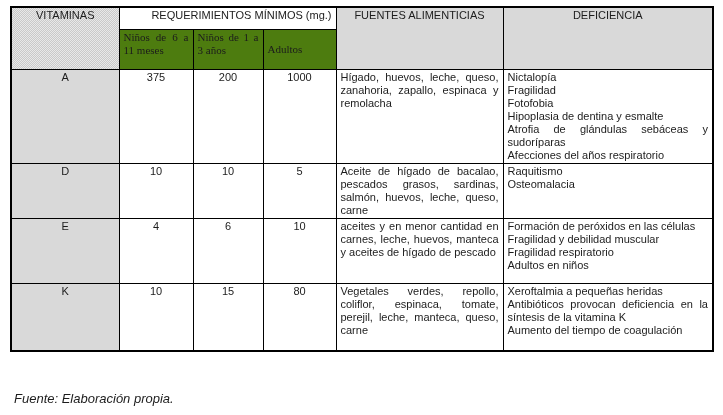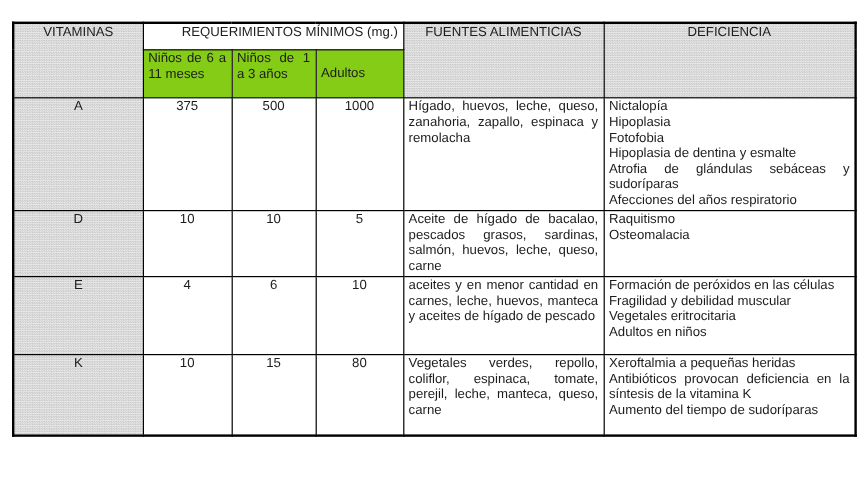--- a/index.html
+++ b/index.html
@@ -14,21 +14,21 @@
     overflow: hidden;
   }
   .page {
     position: absolute;
     inset: 0;
     background: #ffffff;
   }
   table.vit {
     position: absolute;
     left: 10px;
-    top: 18px;
+    top: 6px;
     width: 702px;
     border-collapse: collapse;
     table-layout: fixed;
     border: 2px solid #000000;
     font-size: 11px;
     line-height: 13px;
   }
   table.vit td {
     border: 1px solid #000000;
     padding: 1px 4px;
@@ -46,21 +46,22 @@
   }
   td.reqspan {
     text-align: right;
     vertical-align: middle;
     background: #ffffff;
   }
   td.sub {
     text-align: justify;
     vertical-align: top;
     padding: 2px 19px 1px 4px;
-    background: #84cc16;
+    background: #4d7c0f;
+    font-family: Liberation Serif, serif;
   }
   td.sub.adult {
     text-align: left;
     vertical-align: middle;
     padding: 1px 4px;
   }
   td.vitcell {
     text-align: center;
     vertical-align: middle;
     padding-top: 14px;
@@ -113,26 +114,26 @@
     </tr>
     <tr style="height:40px">
       <td class="sub">Niños de 6 a 11 meses</td>
       <td class="sub">Niños de 1 a 3 años</td>
       <td class="sub adult">Adultos</td>
     </tr>
 
     <tr style="height:93px">
       <td class="gray vitcell">A</td>
       <td class="num">375</td>
-      <td class="num">500</td>
+      <td class="num">200</td>
       <td class="num">1000</td>
       <td class="fuentes">Hígado, huevos, leche, queso, zanahoria, zapallo, espinaca y remolacha</td>
       <td class="defic">
         <div class="def-item">Nictalopía</div>
-        <div class="def-item">Hipoplasia</div>
+        <div class="def-item">Fragilidad</div>
         <div class="def-item">Fotofobia</div>
         <div class="def-item">Hipoplasia de dentina y esmalte</div>
         <div class="def-item">Atrofia de glándulas sebáceas y sudoríparas</div>
         <div class="def-item">Afecciones del años respiratorio</div>
       </td>
     </tr>
 
     <tr style="height:54px">
       <td class="gray vitcell">D</td>
       <td class="num">10</td>
@@ -147,34 +148,35 @@
 
     <tr style="height:65px">
       <td class="gray vitcell">E</td>
       <td class="num">4</td>
       <td class="num">6</td>
       <td class="num">10</td>
       <td class="fuentes">aceites y en menor cantidad en carnes, leche, huevos, manteca y aceites de hígado de pescado</td>
       <td class="defic">
         <div class="def-item">Formación de peróxidos en las células</div>
         <div class="def-item">Fragilidad y debilidad muscular</div>
-        <div class="def-item">Vegetales eritrocitaria</div>
+        <div class="def-item">Fragilidad respiratorio</div>
         <div class="def-item">Adultos en niños</div>
       </td>
     </tr>
 
     <tr style="height:68px">
       <td class="gray vitcell">K</td>
       <td class="num">10</td>
       <td class="num">15</td>
       <td class="num">80</td>
       <td class="fuentes">Vegetales verdes, repollo, coliflor, espinaca, tomate, perejil, leche, manteca, queso, carne</td>
       <td class="defic">
         <div class="def-item">Xeroftalmia a pequeñas heridas</div>
         <div class="def-item">Antibióticos provocan deficiencia en la síntesis de la vitamina K</div>
-        <div class="def-item">Aumento del tiempo de sudoríparas</div>
+        <div class="def-item">Aumento del tiempo de coagulación</div>
       </td>
     </tr>
   </tbody>
     </table>
 
+  <div class="footer-note">Fuente: Elaboración propia.</div>
 
 </div>
 
 </body></html>

